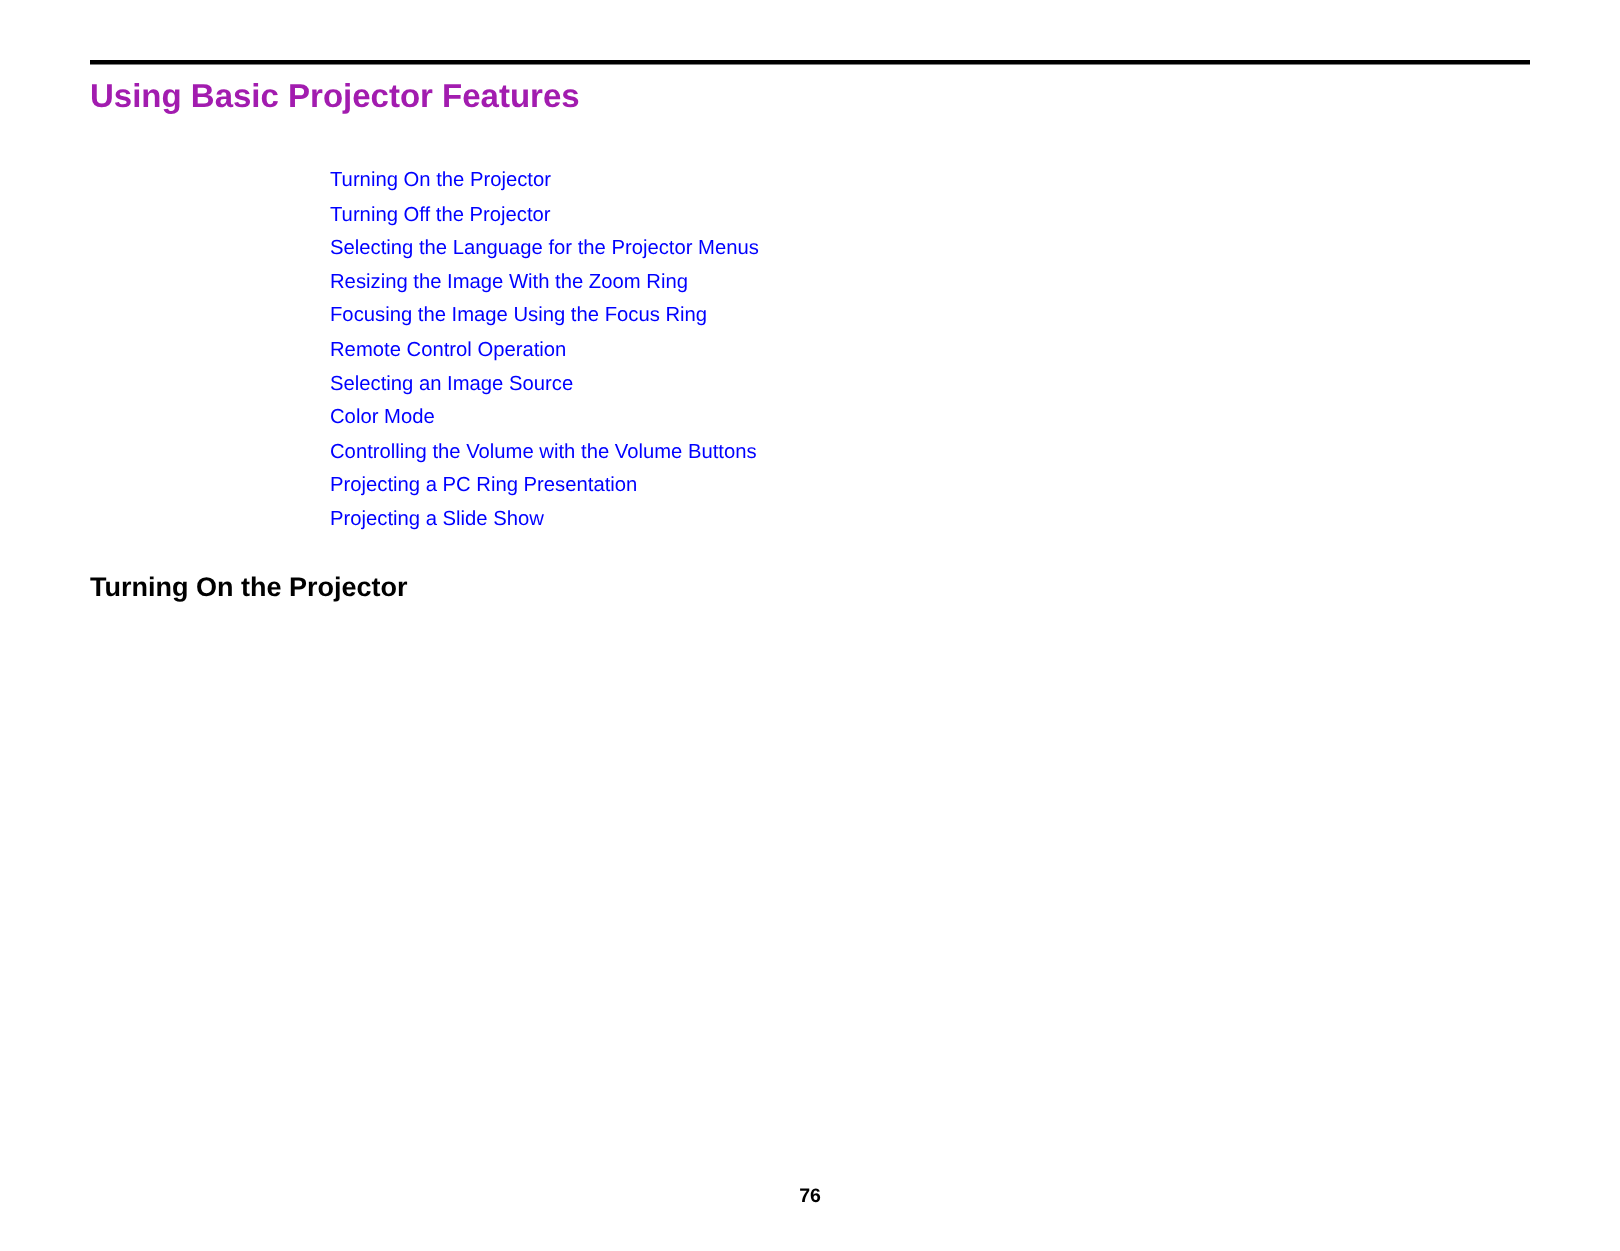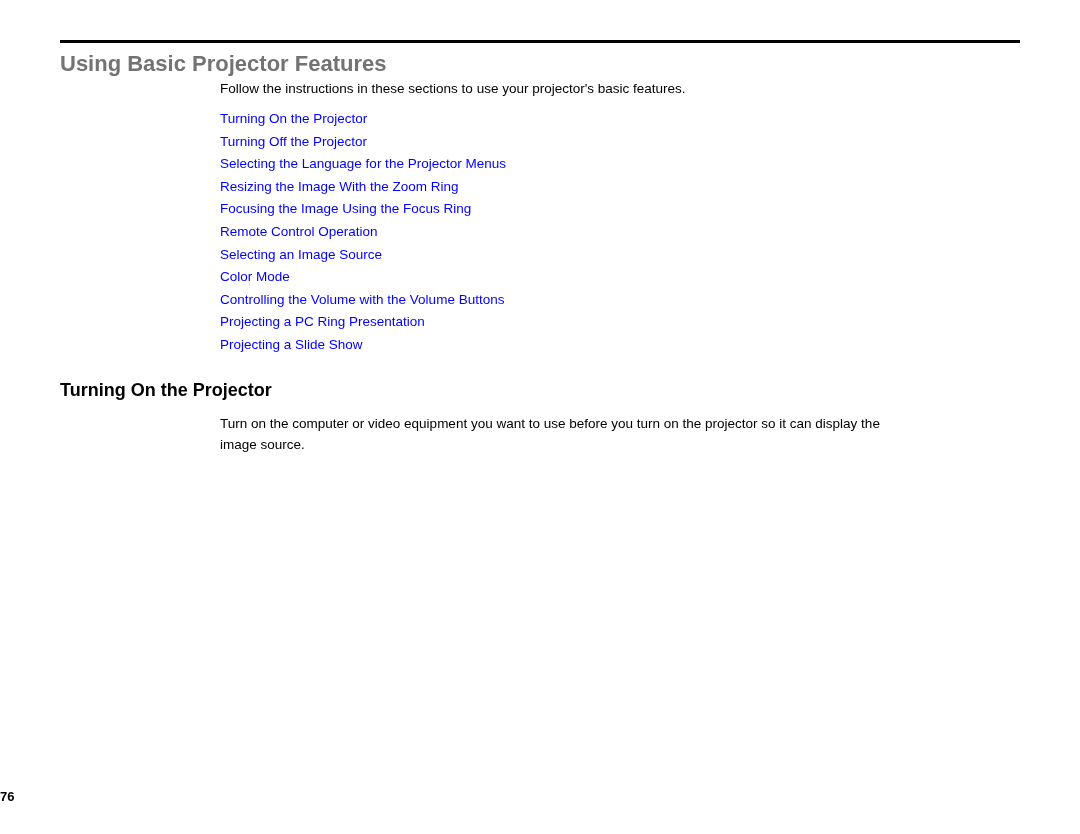--- a/index.html
+++ b/index.html
@@ -24,22 +24,22 @@
     }
 
     .top-border {
       border-top: 3px solid #000000;
       margin-bottom: 8px;
     }
 
     .section-title {
       font-size: 22px;
       font-weight: bold;
-      margin-bottom: 4px;
-      color: #737373;
+      margin-bottom: 32px;
+      color: #a21caf;
     }
 
     .intro-text {
       margin-left: 160px;
       margin-bottom: 12px;
       font-size: 13.5px;
       color: #000000;
     }
 
     .links-list {
@@ -66,51 +66,50 @@
 
     .subsection-text {
       margin-left: 160px;
       font-size: 13.5px;
       color: #000000;
       line-height: 1.6;
       max-width: 680px;
     }
 
     .page-number {
+      text-align: center;
       position: absolute;
       bottom: 30px;
       left: 0;
       right: 0;
       font-size: 13px;
       font-weight: bold;
       color: #000000;
     }
   </style>
 </head>
 <body>
 
 <div class="page-container">
   <div class="top-border"></div>
 
   <h1 class="section-title">Using Basic Projector Features</h1>
 
-  <p class="intro-text">Follow the instructions in these sections to use your projector's basic features.</p>
 
   <div class="links-list">
   <a href="#">Turning On the Projector</a>
       <a href="#">Turning Off the Projector</a>
       <a href="#">Selecting the Language for the Projector Menus</a>
       <a href="#">Resizing the Image With the Zoom Ring</a>
       <a href="#">Focusing the Image Using the Focus Ring</a>
       <a href="#">Remote Control Operation</a>
       <a href="#">Selecting an Image Source</a>
       <a href="#">Color Mode</a>
       <a href="#">Controlling the Volume with the Volume Buttons</a>
       <a href="#">Projecting a PC Ring Presentation</a>
       <a href="#">Projecting a Slide Show</a>
     </div>
 
   <h2 class="subsection-title">Turning On the Projector</h2>
 
-  <p class="subsection-text">Turn on the computer or video equipment you want to use before you turn on the projector so it can display the image source.</p>
 </div>
 
 <div class="page-number">76</div>
 
 </body></html>

